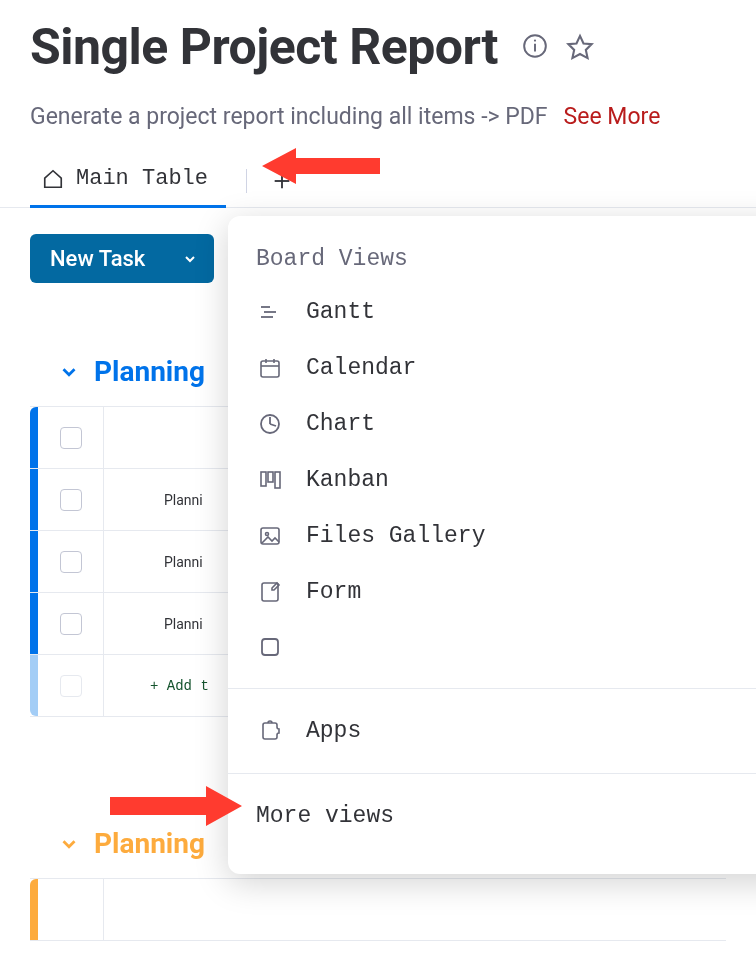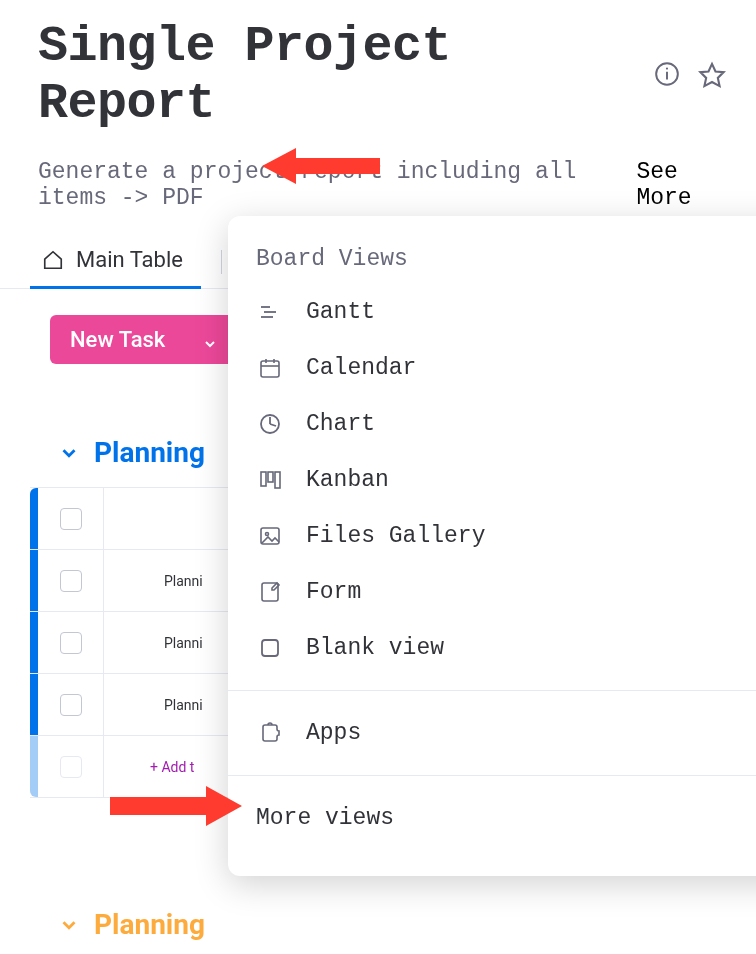--- a/index.html
+++ b/index.html
@@ -5,65 +5,65 @@
   * { box-sizing: border-box; margin: 0; padding: 0; }
   body {
     font-family: -apple-system, BlinkMacSystemFont, "Segoe UI", Roboto, sans-serif;
     background: #fff;
     color: #323338;
     width: 756px;
     height: 954px;
     position: relative;
     overflow: hidden;
   }
-  .header { padding: 18px 30px 0 38px; font-family: Liberation Mono, monospace; }
+  .header { padding: 18px 30px 0 30px; }
   .title-row { display: flex; align-items: center; gap: 18px; }
   .title {
     font-size: 50px;
     font-weight: 700;
     letter-spacing: -0.5px;
     color: #323338;
   }
   .title-icons { display: flex; gap: 18px; margin-left: 6px;}
   .subtitle-row { display: flex; align-items: center; gap: 16px; margin-top: 27px; }
   .subtitle { font-size: 23px; color: #676879; font-weight: 400;}
-  .see-more { font-size: 23px; color: #000000; cursor: pointer; }
+  .see-more { font-size: 23px; color: #b91c1c; cursor: pointer; }
   .tabs-row {
     display: flex;
     align-items: center;
     margin-top: 24px;
     border-bottom: 1px solid #e6e9ef;
     gap: 4px;
     padding: 0 30px;
+    font-family: Liberation Mono, monospace;
   }
   .tab {
     display: flex;
     align-items: center;
     gap: 12px;
     padding: 12px 18px 14px 12px;
     font-size: 22px;
     color: #323338;
     border-bottom: 3px solid #0073ea;
     margin-bottom: -1px;
     cursor: pointer;
   }
   .tab-sep { width: 1px; height: 24px; background: #d0d4e4; margin: 0 16px; }
   .add-tab { font-size: 28px; color: #323338; cursor: pointer; padding: 0 4px; line-height: 1;}
   .toolbar-row { display: flex; align-items: center; padding: 26px 30px 0 30px; gap: 14px; }
   .new-task-btn {
     display: flex;
-    align-items: flex-end;
-    background: #ec4899;
+    align-items: center;
+    background: #0369a1;
     color: #fff;
     border-radius: 6px;
     overflow: hidden;
     cursor: pointer;
     font-size: 22px;
     font-weight: 500;
-    margin-left: 20px;
   }
   .new-task-main { padding: 12px 20px; }
   .new-task-sep { width: 1px; background: rgba(255,255,255,0.45); }
   .new-task-caret { padding: 12px 16px; display: flex; align-items: center; }
   .groups { padding: 0 30px; }
   .group { margin-top: 72px; }
   .group-header {
     display: flex;
     align-items: center;
     gap: 14px;
@@ -108,21 +108,21 @@
     font-size: 14px;
     color: #323338;
   }
   .row.header-row .row-name { padding-left: 24px; }
   .add-row {
     display: flex;
     align-items: center;
     height: 62px;
     border-bottom: 1px solid #e6e9ef;
   }
-  .add-row .row-name { color: #a21caf; padding-left: 46px;}
+  .add-row .row-name { color: #14532d; padding-left: 46px; font-family: Liberation Mono, monospace;}
   .popup {
     position: absolute;
     top: 216px;
     left: 228px;
     width: 598px;
     background: #fff;
     border-radius: 12px;
     box-shadow: 0 8px 34px rgba(0,0,0,0.18);
     padding: 24px 0 30px 0;
     z-index: 10;
@@ -348,21 +348,20 @@
         </svg>
       </span>
     <span>Form</span>
   </div>
   <div class="popup-item">
     <span class="popup-icon">
         <svg width="24" height="24" viewBox="0 0 24 24" fill="none" stroke="#676879" stroke-width="1.8">
           <rect x="4" y="4" width="16" height="16" rx="3"></rect>
         </svg>
       </span>
-    <span>Blank view</span>
   </div>
   <div class="popup-sep"></div>
   <div class="popup-item">
     <span class="popup-icon">
         <svg width="24" height="24" viewBox="0 0 24 24" fill="none" stroke="#676879" stroke-width="1.6">
           <path d="M7 4 H17 A2 2 0 0 1 19 6 V8 A2 2 0 0 0 21 10 V14 A2 2 0 0 0 19 16 V18 A2 2 0 0 1 17 20 H7 A2 2 0 0 1 5 18 V6 A2 2 0 0 1 7 4 Z M10 4 A2 2 0 0 1 14 4"></path>
         </svg>
       </span>
     <span>Apps</span>
     <span class="chev">

